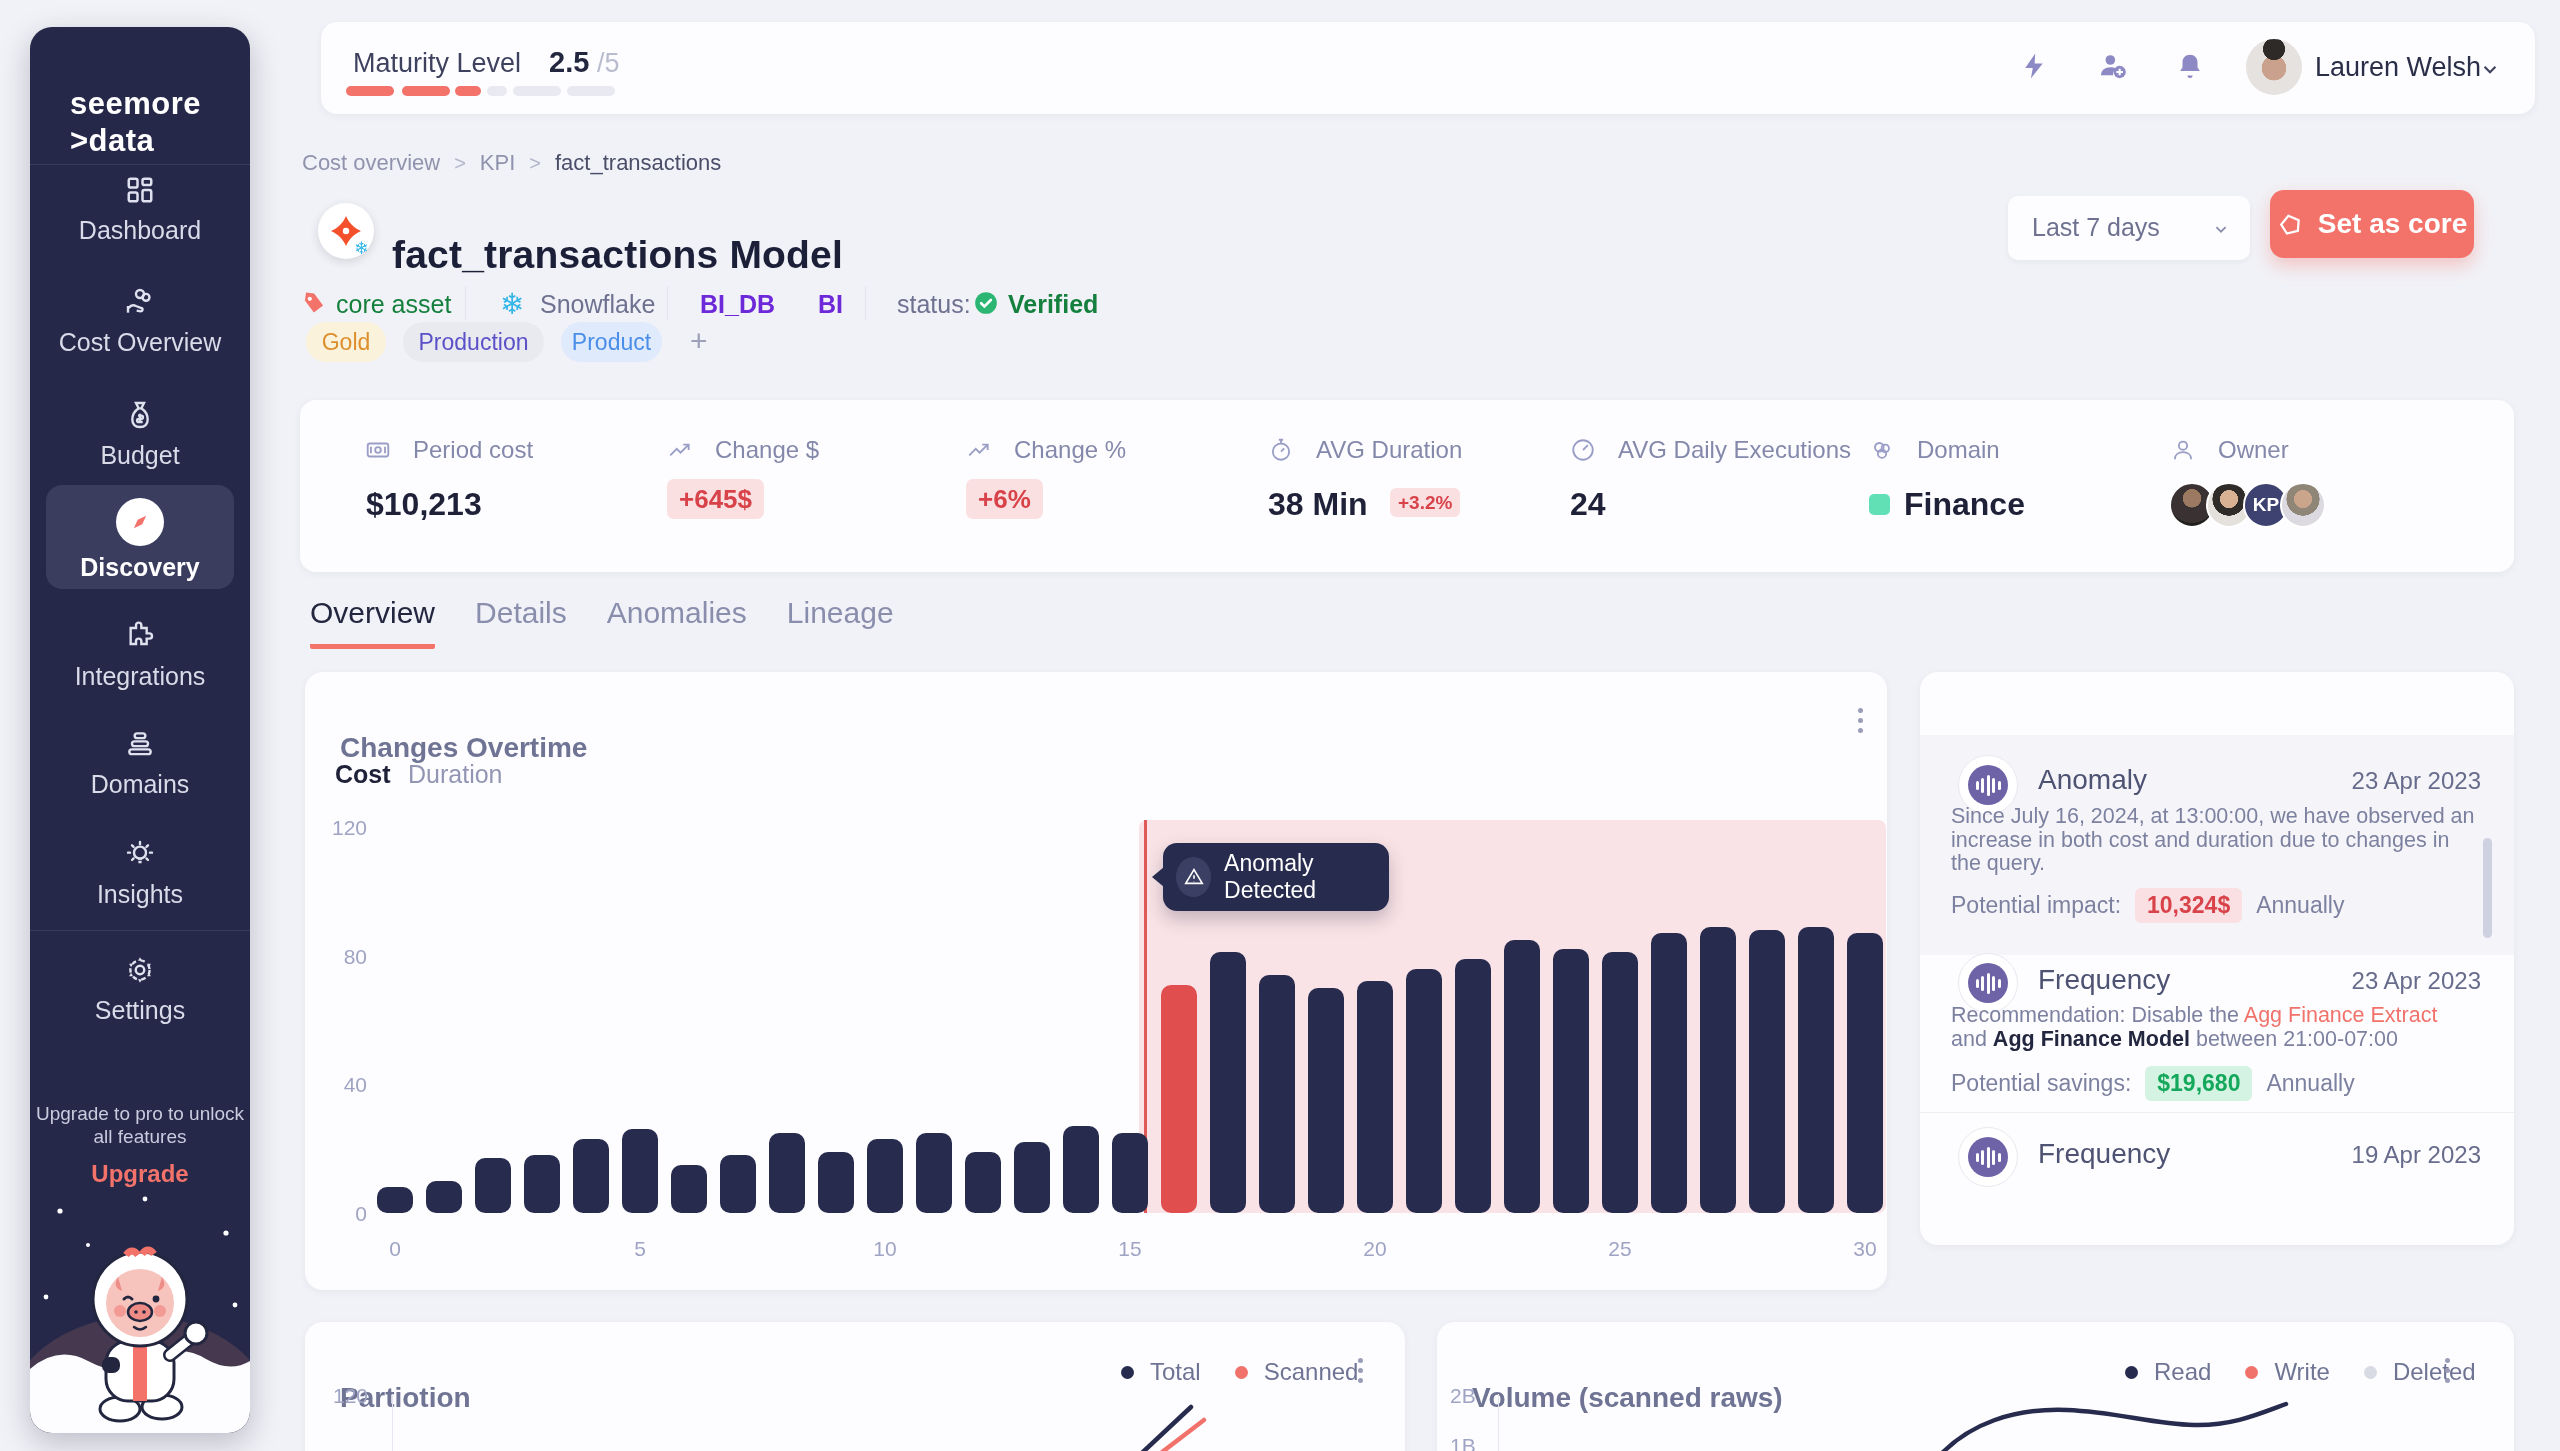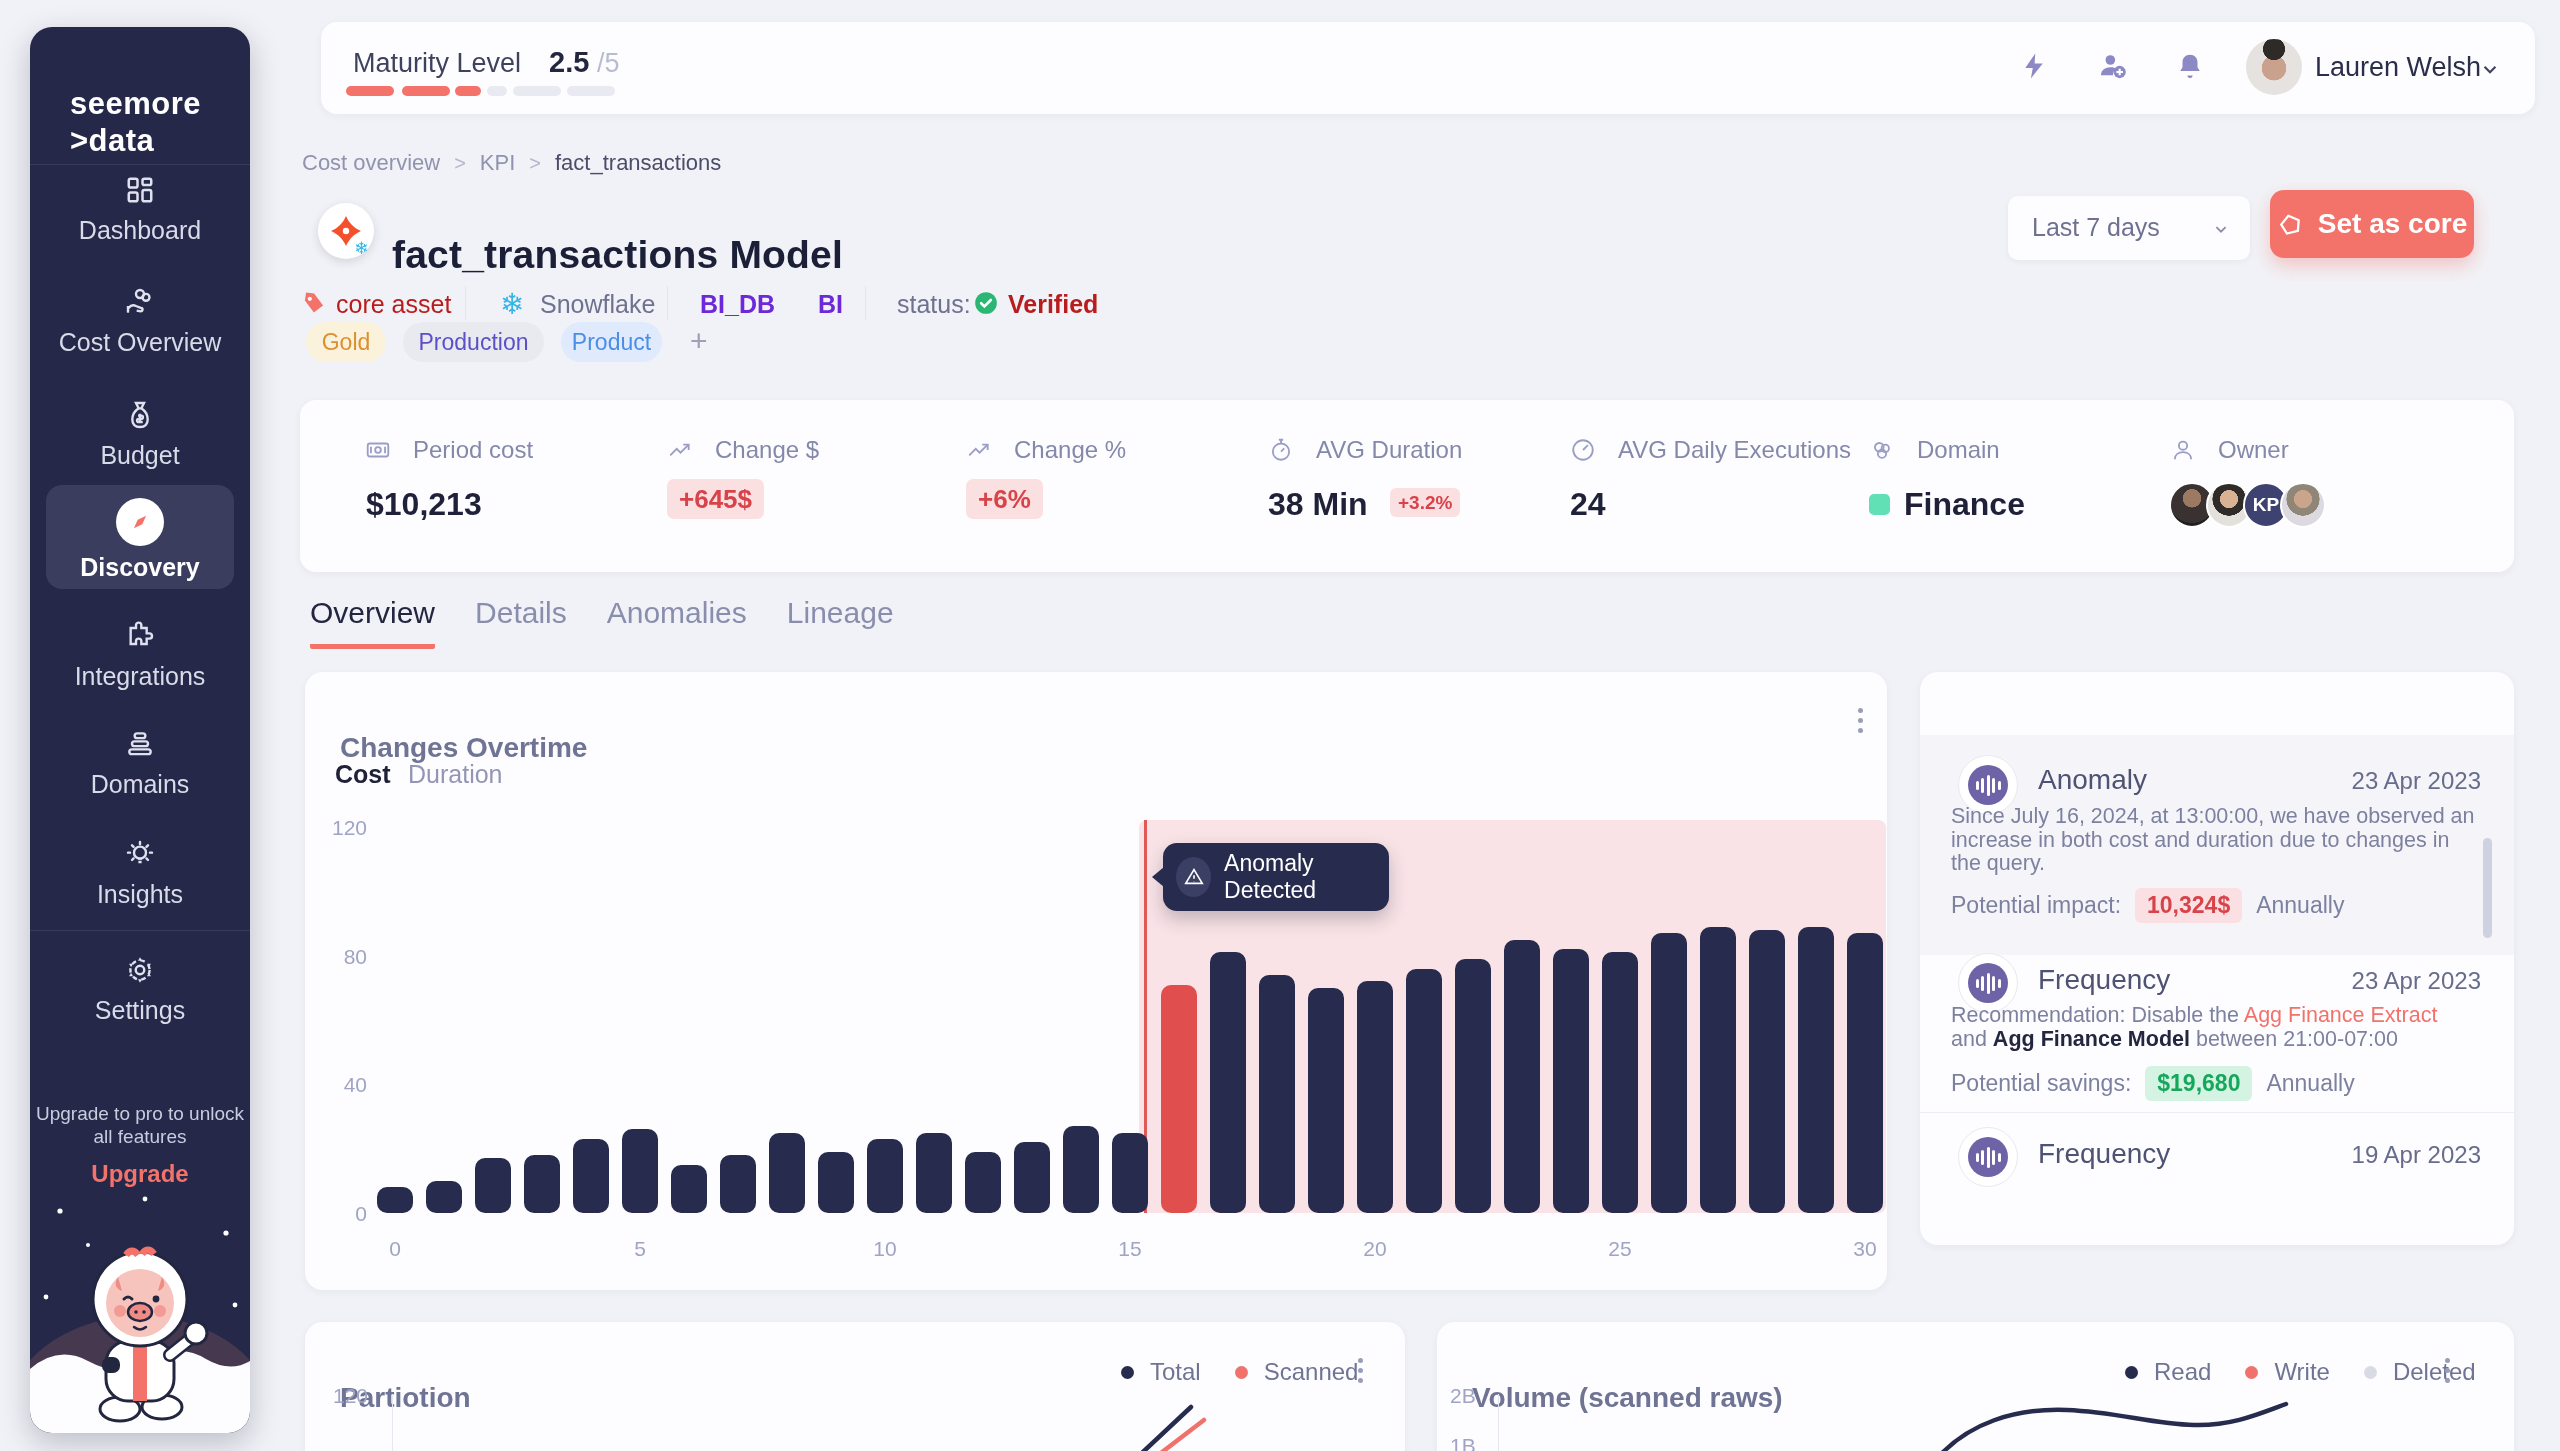--- a/index.html
+++ b/index.html
@@ -43,21 +43,21 @@
   
   .breadcrumb{position:absolute;left:302px;top:150px;font-size:22px;color:#9093ad;display:flex;gap:14px;align-items:center;}
   .crumb{cursor:pointer;}
   .crumb-sep{color:#b4b7cc;font-size:20px;}
   .crumb-last{color:#4a4d68;}
   .title-icon{position:absolute;left:318px;top:203px;width:56px;height:56px;border-radius:50%;background:#ffffff;
     box-shadow:0 3px 10px rgba(30,33,60,.14);display:flex;align-items:center;justify-content:center;}
   .title-flake{position:absolute;left:354px;top:238px;font-size:17px;color:#35b6e9;}
   .page-title{position:absolute;left:392px;top:207px;font-size:39px;font-weight:600;color:#1c1f38;letter-spacing:.2px;}
   .meta-row{position:absolute;top:286px;height:36px;}
-  .meta-txt{position:absolute;top:4px;font-size:25px;color:#b91c1c;}
+  .meta-txt{position:absolute;top:4px;font-size:25px;color:#15803d;}
   .meta-gray{color:#6e7290;}
   .meta-bold{font-weight:700;color:#6d28d9;}
   .meta-div{position:absolute;top:0px;width:1px;height:34px;background:#e3e4ee;}
   .flake{position:absolute;top:1px;font-size:29px;color:#35b6e9;}
   .pill{position:absolute;top:322px;height:40px;border-radius:20px;font-size:23px;display:flex;align-items:center;justify-content:center;cursor:pointer;}
   .pill-gold{left:306px;width:80px;background:#fbf2dc;color:#dd8f2d;}
   .pill-prod{left:403px;width:141px;background:#e9e9f0;color:#5a50c8;}
   .pill-product{left:561px;width:101px;background:#dfeafc;color:#4a8ee8;}
   .pill-add{position:absolute;left:690px;top:324px;font-size:30px;color:#9ca0b8;cursor:pointer;}
   .range-dd{position:absolute;left:2008px;top:196px;width:242px;height:64px;background:#fdfdff;border-radius:10px;

